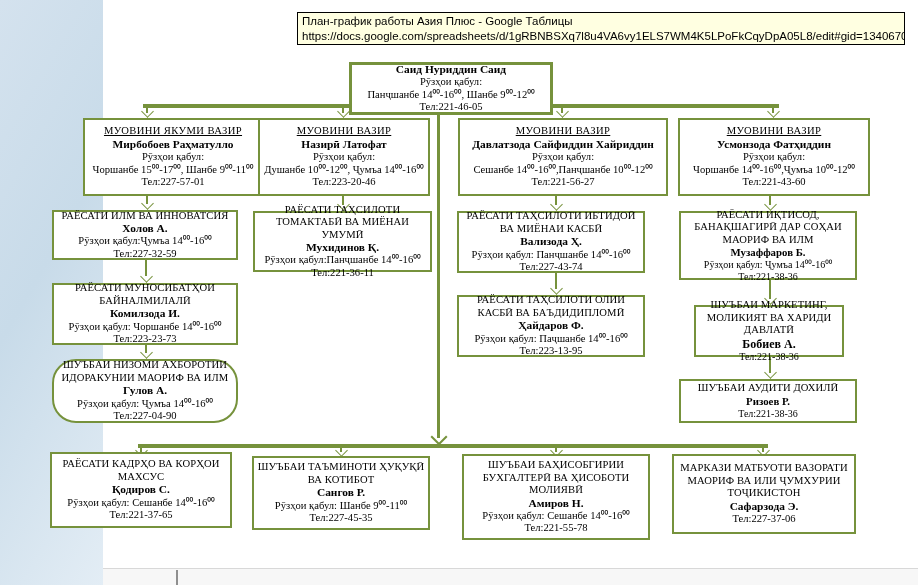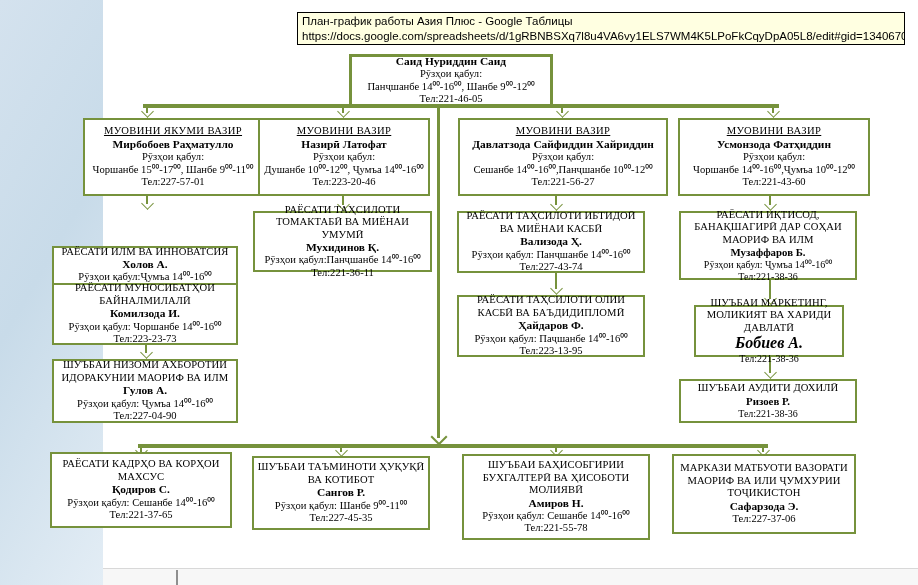--- a/index.html
+++ b/index.html
@@ -83,21 +83,21 @@
 
   <div class="line" style="left:140px;top:448px;width:2px;height:4px;"></div>
   <div class="chev" style="left:137px;top:446px;"></div>
   <div class="line" style="left:340px;top:448px;width:2px;height:4px;"></div>
   <div class="chev" style="left:337px;top:446px;"></div>
   <div class="line" style="left:555px;top:448px;width:2px;height:4px;"></div>
   <div class="chev" style="left:552px;top:446px;"></div>
   <div class="line" style="left:762px;top:448px;width:2px;height:4px;"></div>
   <div class="chev" style="left:759px;top:446px;"></div>
 
-  <div class="box thick" style="left:349px;top:54px;width:204px;height:53px;">
+  <div class="box thick" style="left:349px;top:62px;width:204px;height:53px;">
     <div class="n">Саид Нуриддин Саид</div>
     <div class="d">Рӯзҳои қабул:</div>
     <div class="d">Панҷшанбе 14⁰⁰-16⁰⁰, Шанбе 9⁰⁰-12⁰⁰</div>
     <div class="d">Тел:221-46-05</div>
   </div>
 
   <div class="box" style="left:58px;top:118px;width:180px;height:78px;margin-left:25px;">
     <div class="t u">МУОВИНИ ЯКУМИ ВАЗИР</div>
     <div class="n">Мирбобоев Раҳматулло</div>
     <div class="d">Рӯзҳои қабул:</div>
@@ -122,35 +122,35 @@
   </div>
 
   <div class="box" style="left:678px;top:118px;width:192px;height:78px;">
     <div class="t u">МУОВИНИ ВАЗИР</div>
     <div class="n">Усмонзода  Фатҳиддин</div>
     <div class="d">Рӯзҳои қабул:</div>
     <div class="d">Чоршанбе 14⁰⁰-16⁰⁰,Ҷумъа 10⁰⁰-12⁰⁰</div>
     <div class="d">Тел:221-43-60</div>
   </div>
 
-  <div class="box" style="left:52px;top:210px;width:186px;height:50px;margin-top:36px;">
+  <div class="box" style="left:52px;top:210px;width:186px;height:50px;">
     <div class="t">РАЁСАТИ ИЛМ ВА ИННОВАТСИЯ</div>
     <div class="n">Холов А.</div>
     <div class="d">Рӯзҳои қабул:Ҷумъа 14⁰⁰-16⁰⁰</div>
     <div class="d">Тел:227-32-59</div>
   </div>
 
   <div class="box" style="left:52px;top:283px;width:186px;height:62px;">
     <div class="t">РАЁСАТИ МУНОСИБАТҲОИ БАЙНАЛМИЛАЛӢ</div>
     <div class="n">Комилзода  И.</div>
     <div class="d">Рӯзҳои қабул: Чоршанбе 14⁰⁰-16⁰⁰</div>
     <div class="d">Тел:223-23-73</div>
   </div>
 
-  <div class="box" style="left:52px;top:359px;width:186px;height:64px;">
+  <div class="box" style="left:52px;top:359px;width:186px;height:64px;border-radius:24px;">
     <div class="t">ШУЪБАИ НИЗОМИ АХБОРОТИИ ИДОРАКУНИИ МАОРИФ ВА ИЛМ</div>
     <div class="n">Гулов А.</div>
     <div class="d">Рӯзҳои қабул: Ҷумъа 14⁰⁰-16⁰⁰</div>
     <div class="d">Тел:227-04-90</div>
   </div>
 
   <div class="box" style="left:253px;top:211px;width:179px;height:61px;">
     <div class="t">РАЁСАТИ ТАҲСИЛОТИ ТОМАКТАБӢ ВА МИЁНАИ УМУМӢ</div>
     <div class="n">Мухидинов  Қ.</div>
     <div class="d">Рӯзҳои қабул:Панҷшанбе 14⁰⁰-16⁰⁰</div>
@@ -173,21 +173,21 @@
 
   <div class="box" style="left:679px;top:211px;width:178px;height:69px;">
     <div class="t">РАЁСАТИ ИҚТИСОД, БАНАҚШАГИРӢ ДАР СОҲАИ МАОРИФ ВА ИЛМ</div>
     <div class="n" style="font-size:10.8px;">Музаффаров Б.</div>
     <div class="d" style="font-size:10px;">Рӯзҳои қабул: Ҷумъа 14⁰⁰-16⁰⁰</div>
     <div class="d" style="font-size:10px;">Тел:221-38-36</div>
   </div>
 
   <div class="box" style="left:679px;top:305px;width:150px;height:52px;margin-left:15px;">
     <div class="t">ШУЪБАИ МАРКЕТИНГ, МОЛИКИЯТ ВА ХАРИДИ ДАВЛАТӢ</div>
-    <div class="n" style="font-size:16px;font-style:italic;">Бобиев А.</div>
+    <div class="n" style="font-size:12px;">Бобиев А.</div>
     <div class="d" style="font-size:10px;">Тел:221-38-36</div>
   </div>
 
   <div class="box" style="left:679px;top:379px;width:178px;height:44px;">
     <div class="t">ШУЪБАИ АУДИТИ ДОХИЛӢ</div>
     <div class="n" style="font-size:10.8px;">Ризоев Р.</div>
     <div class="d" style="font-size:10px;">Тел:221-38-36</div>
   </div>
 
   <div class="box" style="left:50px;top:452px;width:182px;height:76px;">

